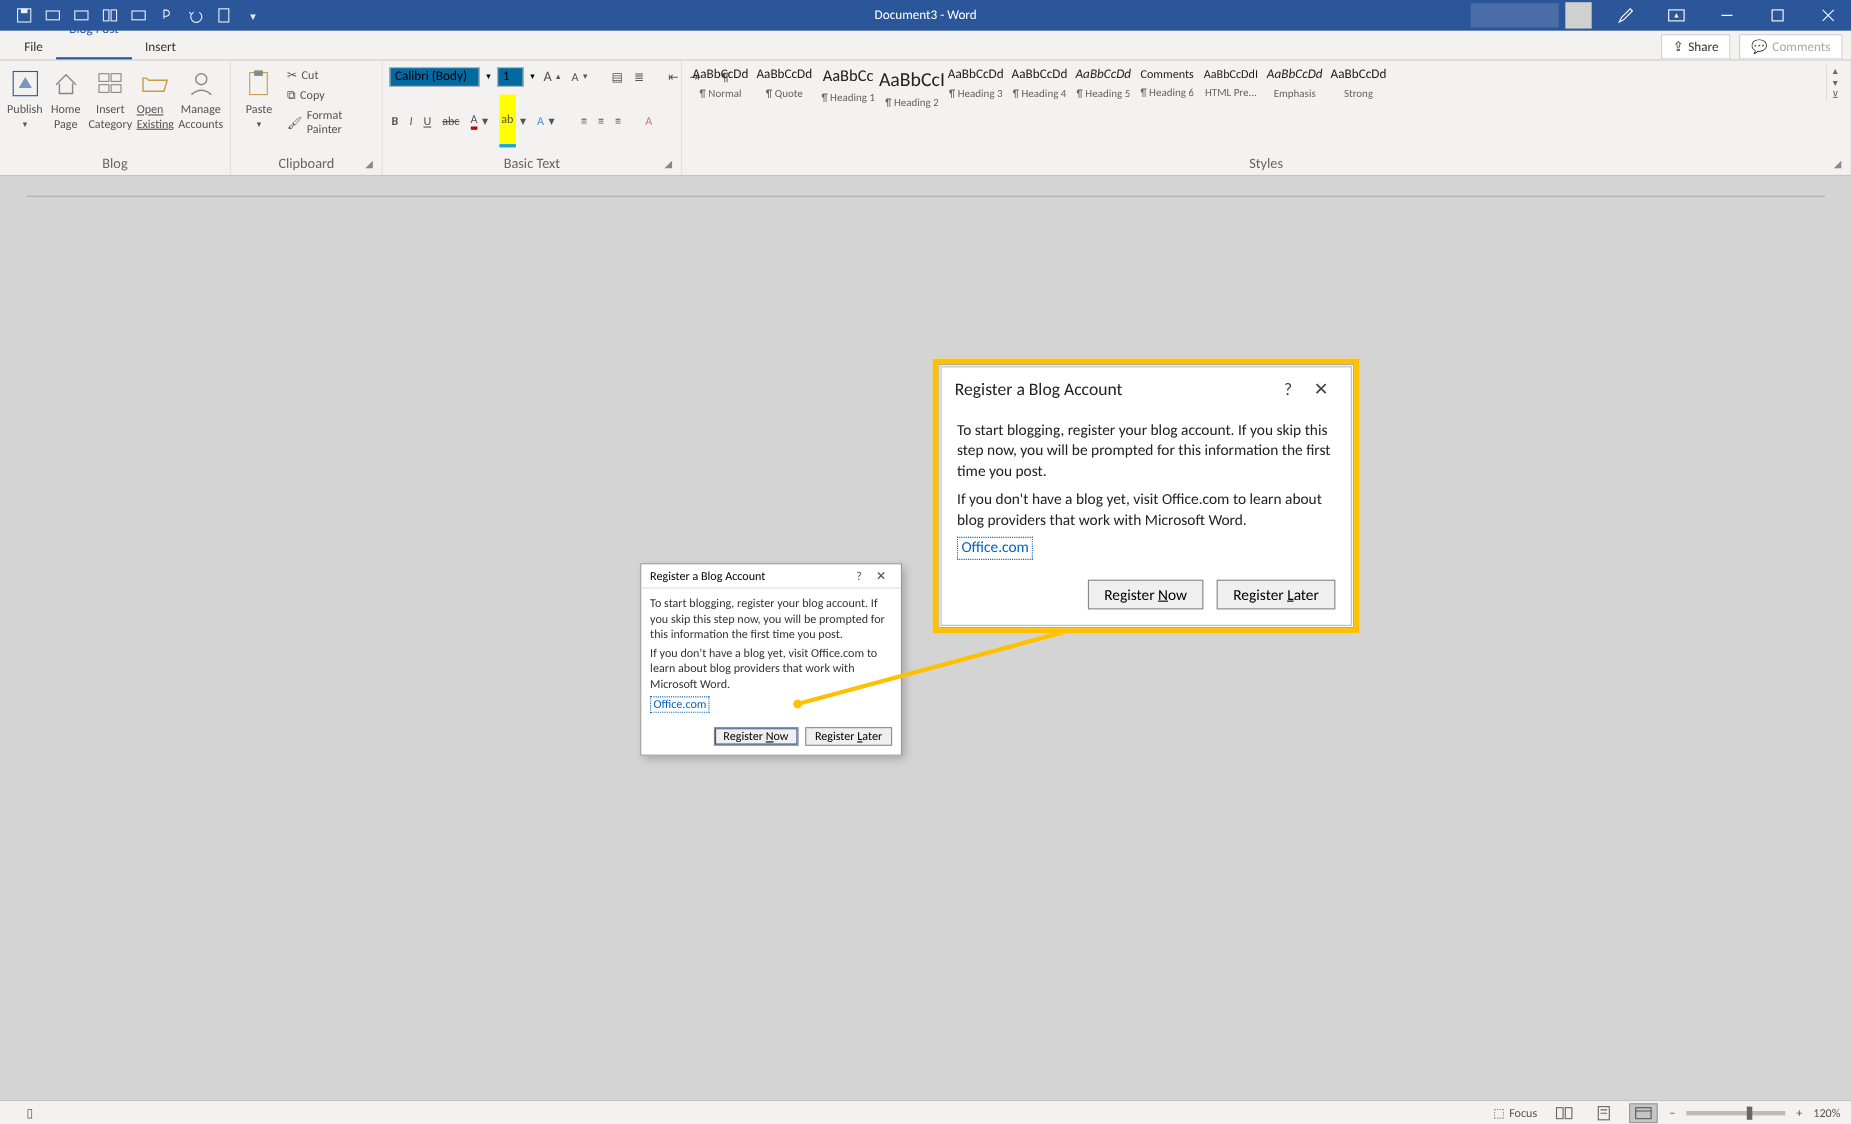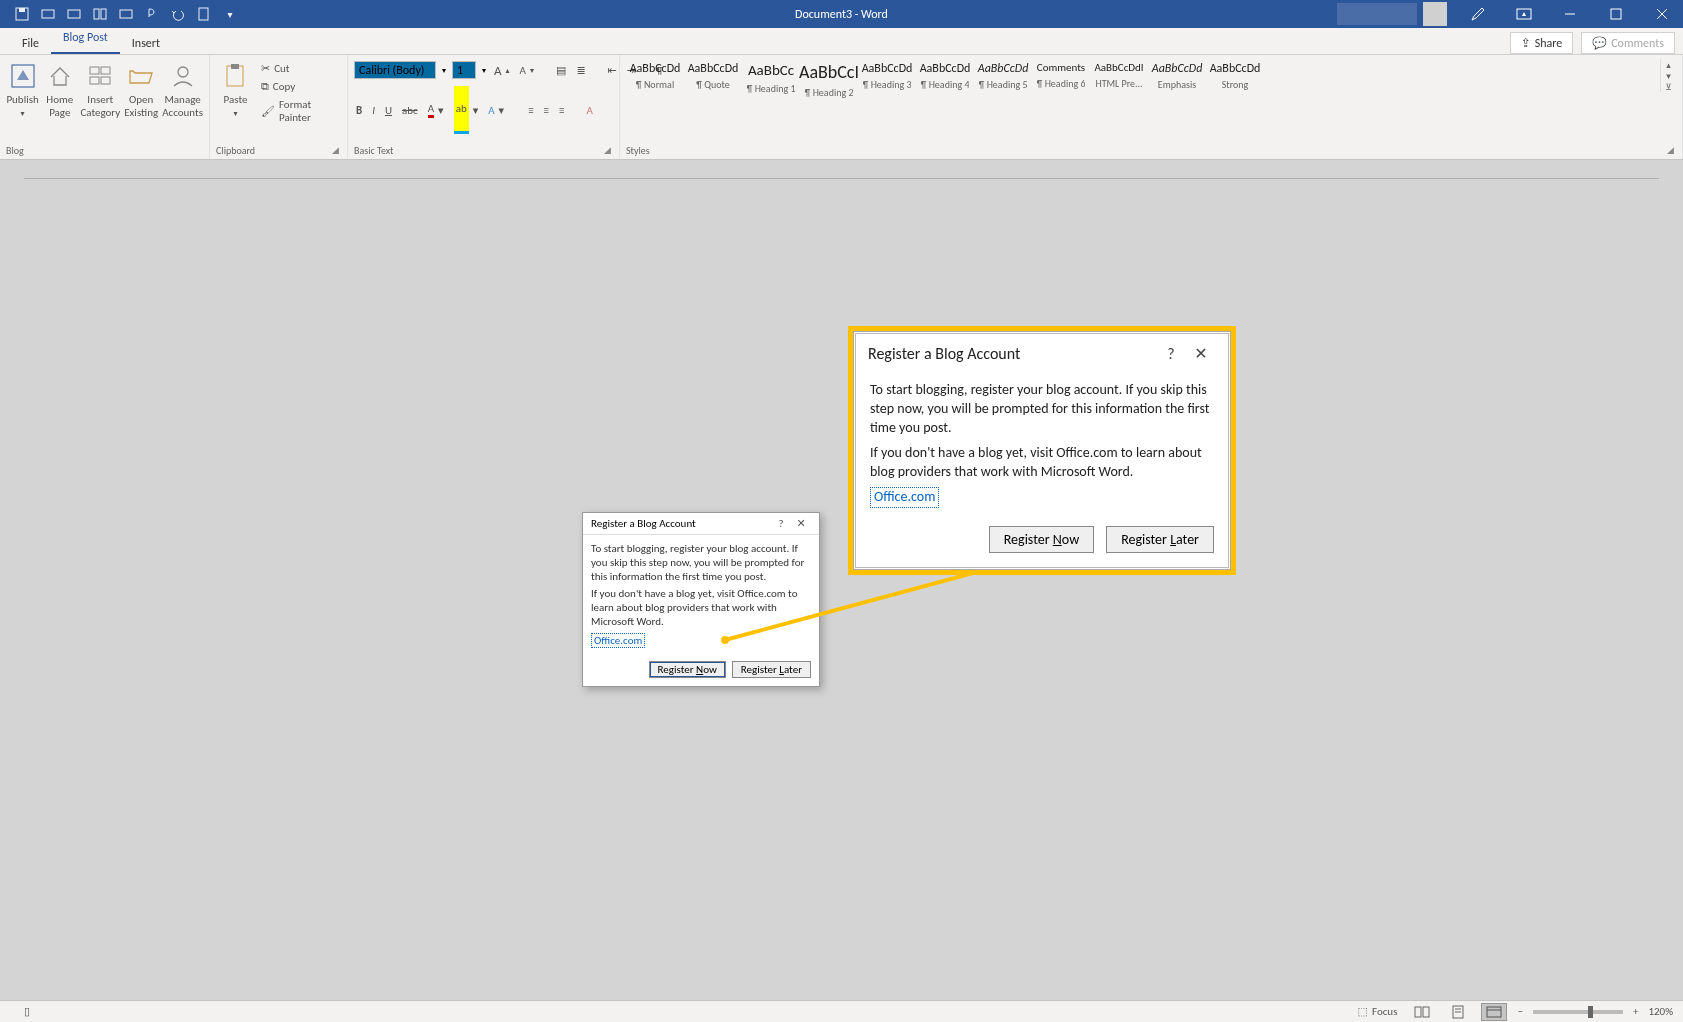--- a/index.html
+++ b/index.html
@@ -11,30 +11,30 @@
 .qat-icon { width: 16px; height: 16px; display: flex; align-items: center; justify-content: center; opacity: 0.9; }
 .title-text { position: absolute; left: 50%; transform: translateX(-50%); font-size: 12px; }
 .title-ctrls { position: absolute; right: 0; display: flex; align-items: center; gap: 4px; }
 .title-ctrl { width: 42px; height: 28px; display: flex; align-items: center; justify-content: center; }
 .user-block { width: 80px; height: 22px; background: #4a6da8; margin-right: 2px; }
 .avatar { width: 24px; height: 24px; background: #d0d0d0; margin-right: 6px; }
 
 
 .tabs-row { background: #f3f2f1; height: 27px; display: flex; align-items: flex-end; border-bottom: 1px solid #d0d0d0; padding-left: 10px; position: relative; }
 .tab { padding: 5px 12px 4px; font-size: 12px; color: #333; cursor: pointer; }
-.tab.active { color: #2b579a; border-bottom: 2px solid #2b579a; padding-bottom: 8px; }
+.tab.active { color: #2b579a; border-bottom: 2px solid #2b579a; padding-bottom: 18px; }
 .tabs-right { position: absolute; right: 8px; display: flex; gap: 8px; align-items: center; }
 .share-btn, .comments-btn { font-size: 12px; padding: 3px 10px; border: 1px solid #d0d0d0; background: #fff; color: #333; display: flex; align-items: center; gap: 4px; }
 .comments-btn { color: #aaa; }
 
 
 .ribbon { background: #f3f2f1; height: 105px; display: flex; border-bottom: 1px solid #c4c4c4; }
 .ribbon-group { border-right: 1px solid #e0e0e0; display: flex; flex-direction: column; padding: 4px 6px 0; position: relative; }
 .ribbon-group-body { flex: 1; display: flex; align-items: flex-start; gap: 4px; }
-.ribbon-group-label { text-align: left; font-size: 10px; color: #666; padding: 2px 0; }
+.ribbon-group-label { text-align: center; font-size: 13px; color: #666; padding: 2px 0; }
 .ribbon-launcher { position: absolute; right: 3px; bottom: 3px; width: 12px; height: 12px; font-size: 9px; color: #888; }
 .big-btn { display: flex; flex-direction: column; align-items: center; justify-content: flex-start; width: 42px; font-size: 11px; color: #555; gap: 2px; padding-top: 2px; }
 .big-btn .ic { width: 30px; height: 30px; display: flex; align-items: center; justify-content: center; }
 .small-row { display: flex; align-items: center; gap: 6px; }
 .mini-btn { font-size: 11px; color: #555; display: flex; align-items: center; gap: 4px; padding: 1px 2px; }
 
 .font-box { border: 1px solid #bbb; background: #0369a1; font-size: 12px; padding: 1px 4px; }
 .font-name { width: 82px; }
 .font-size { width: 24px; }
 
@@ -221,21 +221,21 @@
           </span>
         <span style="white-space:pre-line;text-align:center;">Insert
 Category</span>
       </div>
       <div class="big-btn">
         <span class="ic">
             <svg width="28" height="26">
               <path d="M3 8 L3 20 L22 20 L25 10 L8 10 L6 8 Z" fill="none" stroke="#c99b4a" stroke-width="1.3"></path>
             </svg>
           </span>
-        <span style="white-space:pre-line;text-align:center;">Open
+        <span style="white-space:pre-line;text-decoration:underline;">Open
 Existing</span>
       </div>
       <div class="big-btn" style="width:48px;">
         <span class="ic">
             <svg width="26" height="26">
               <circle cx="13" cy="9" r="5" fill="none" stroke="#888" stroke-width="1.3"></circle>
               <path d="M4 23 Q13 15 22 23" fill="none" stroke="#888" stroke-width="1.3"></path>
             </svg>
           </span>
         <span style="white-space:pre-line;text-align:center;">Manage

